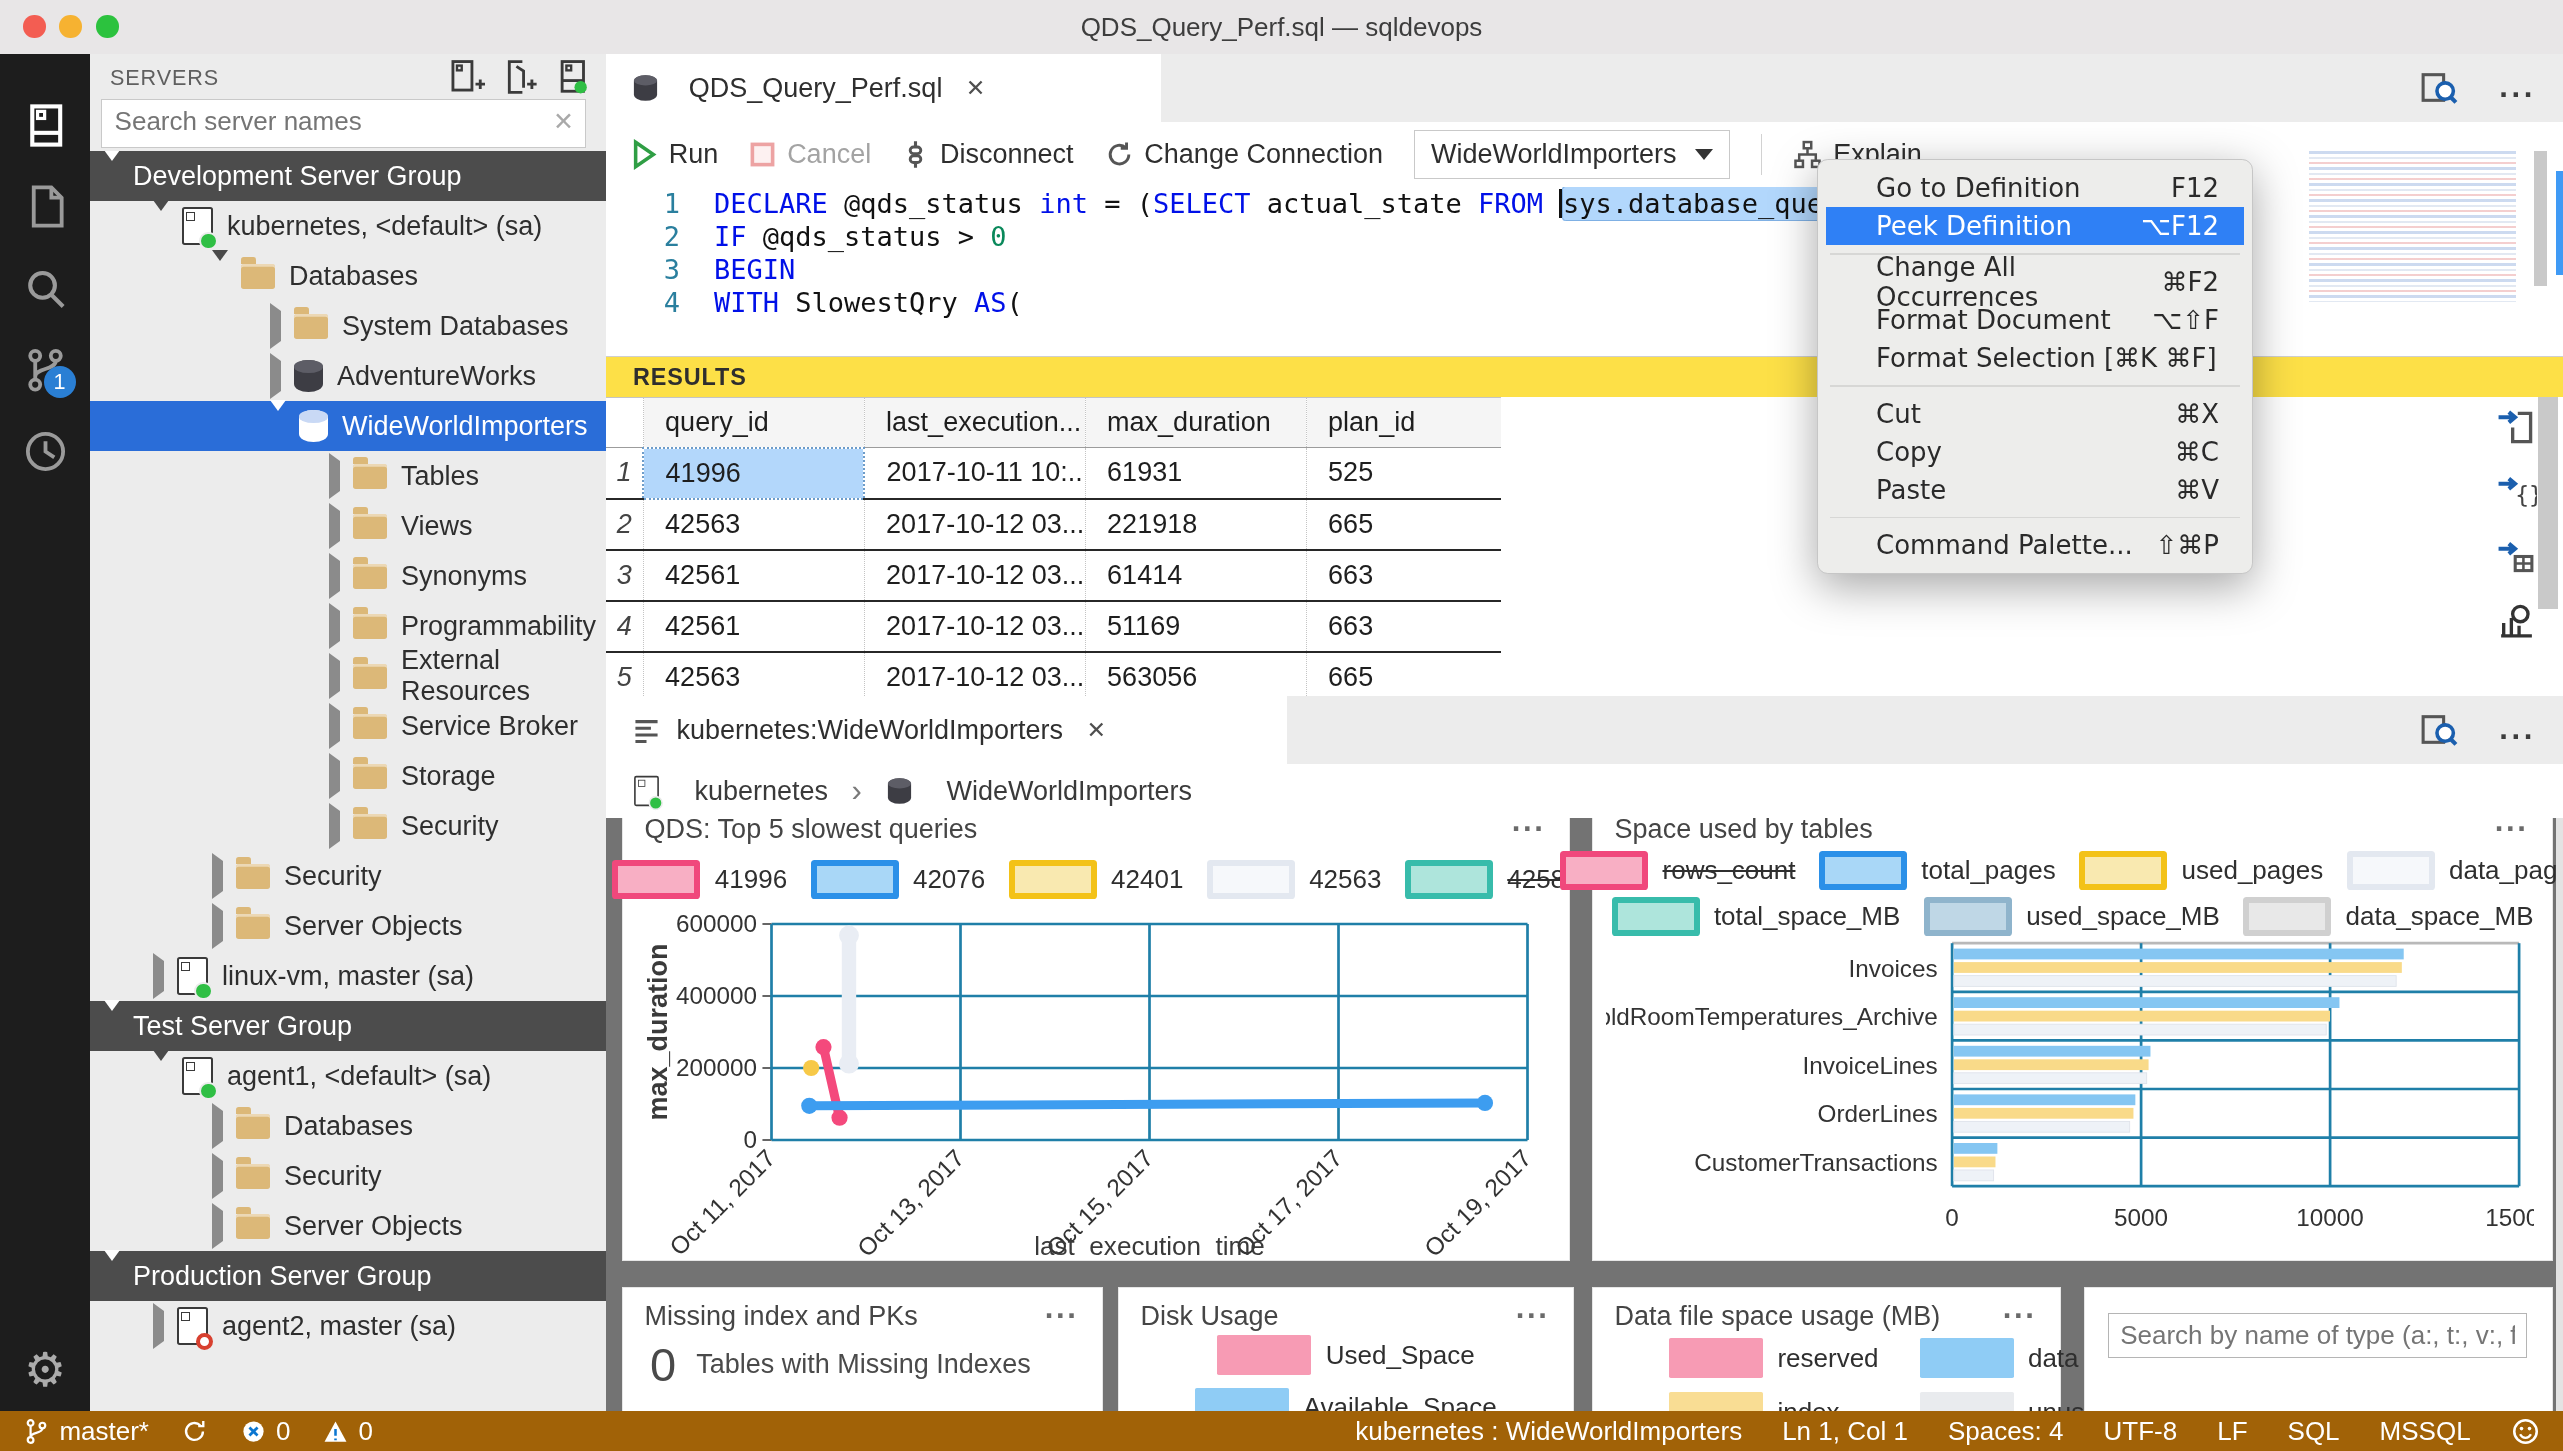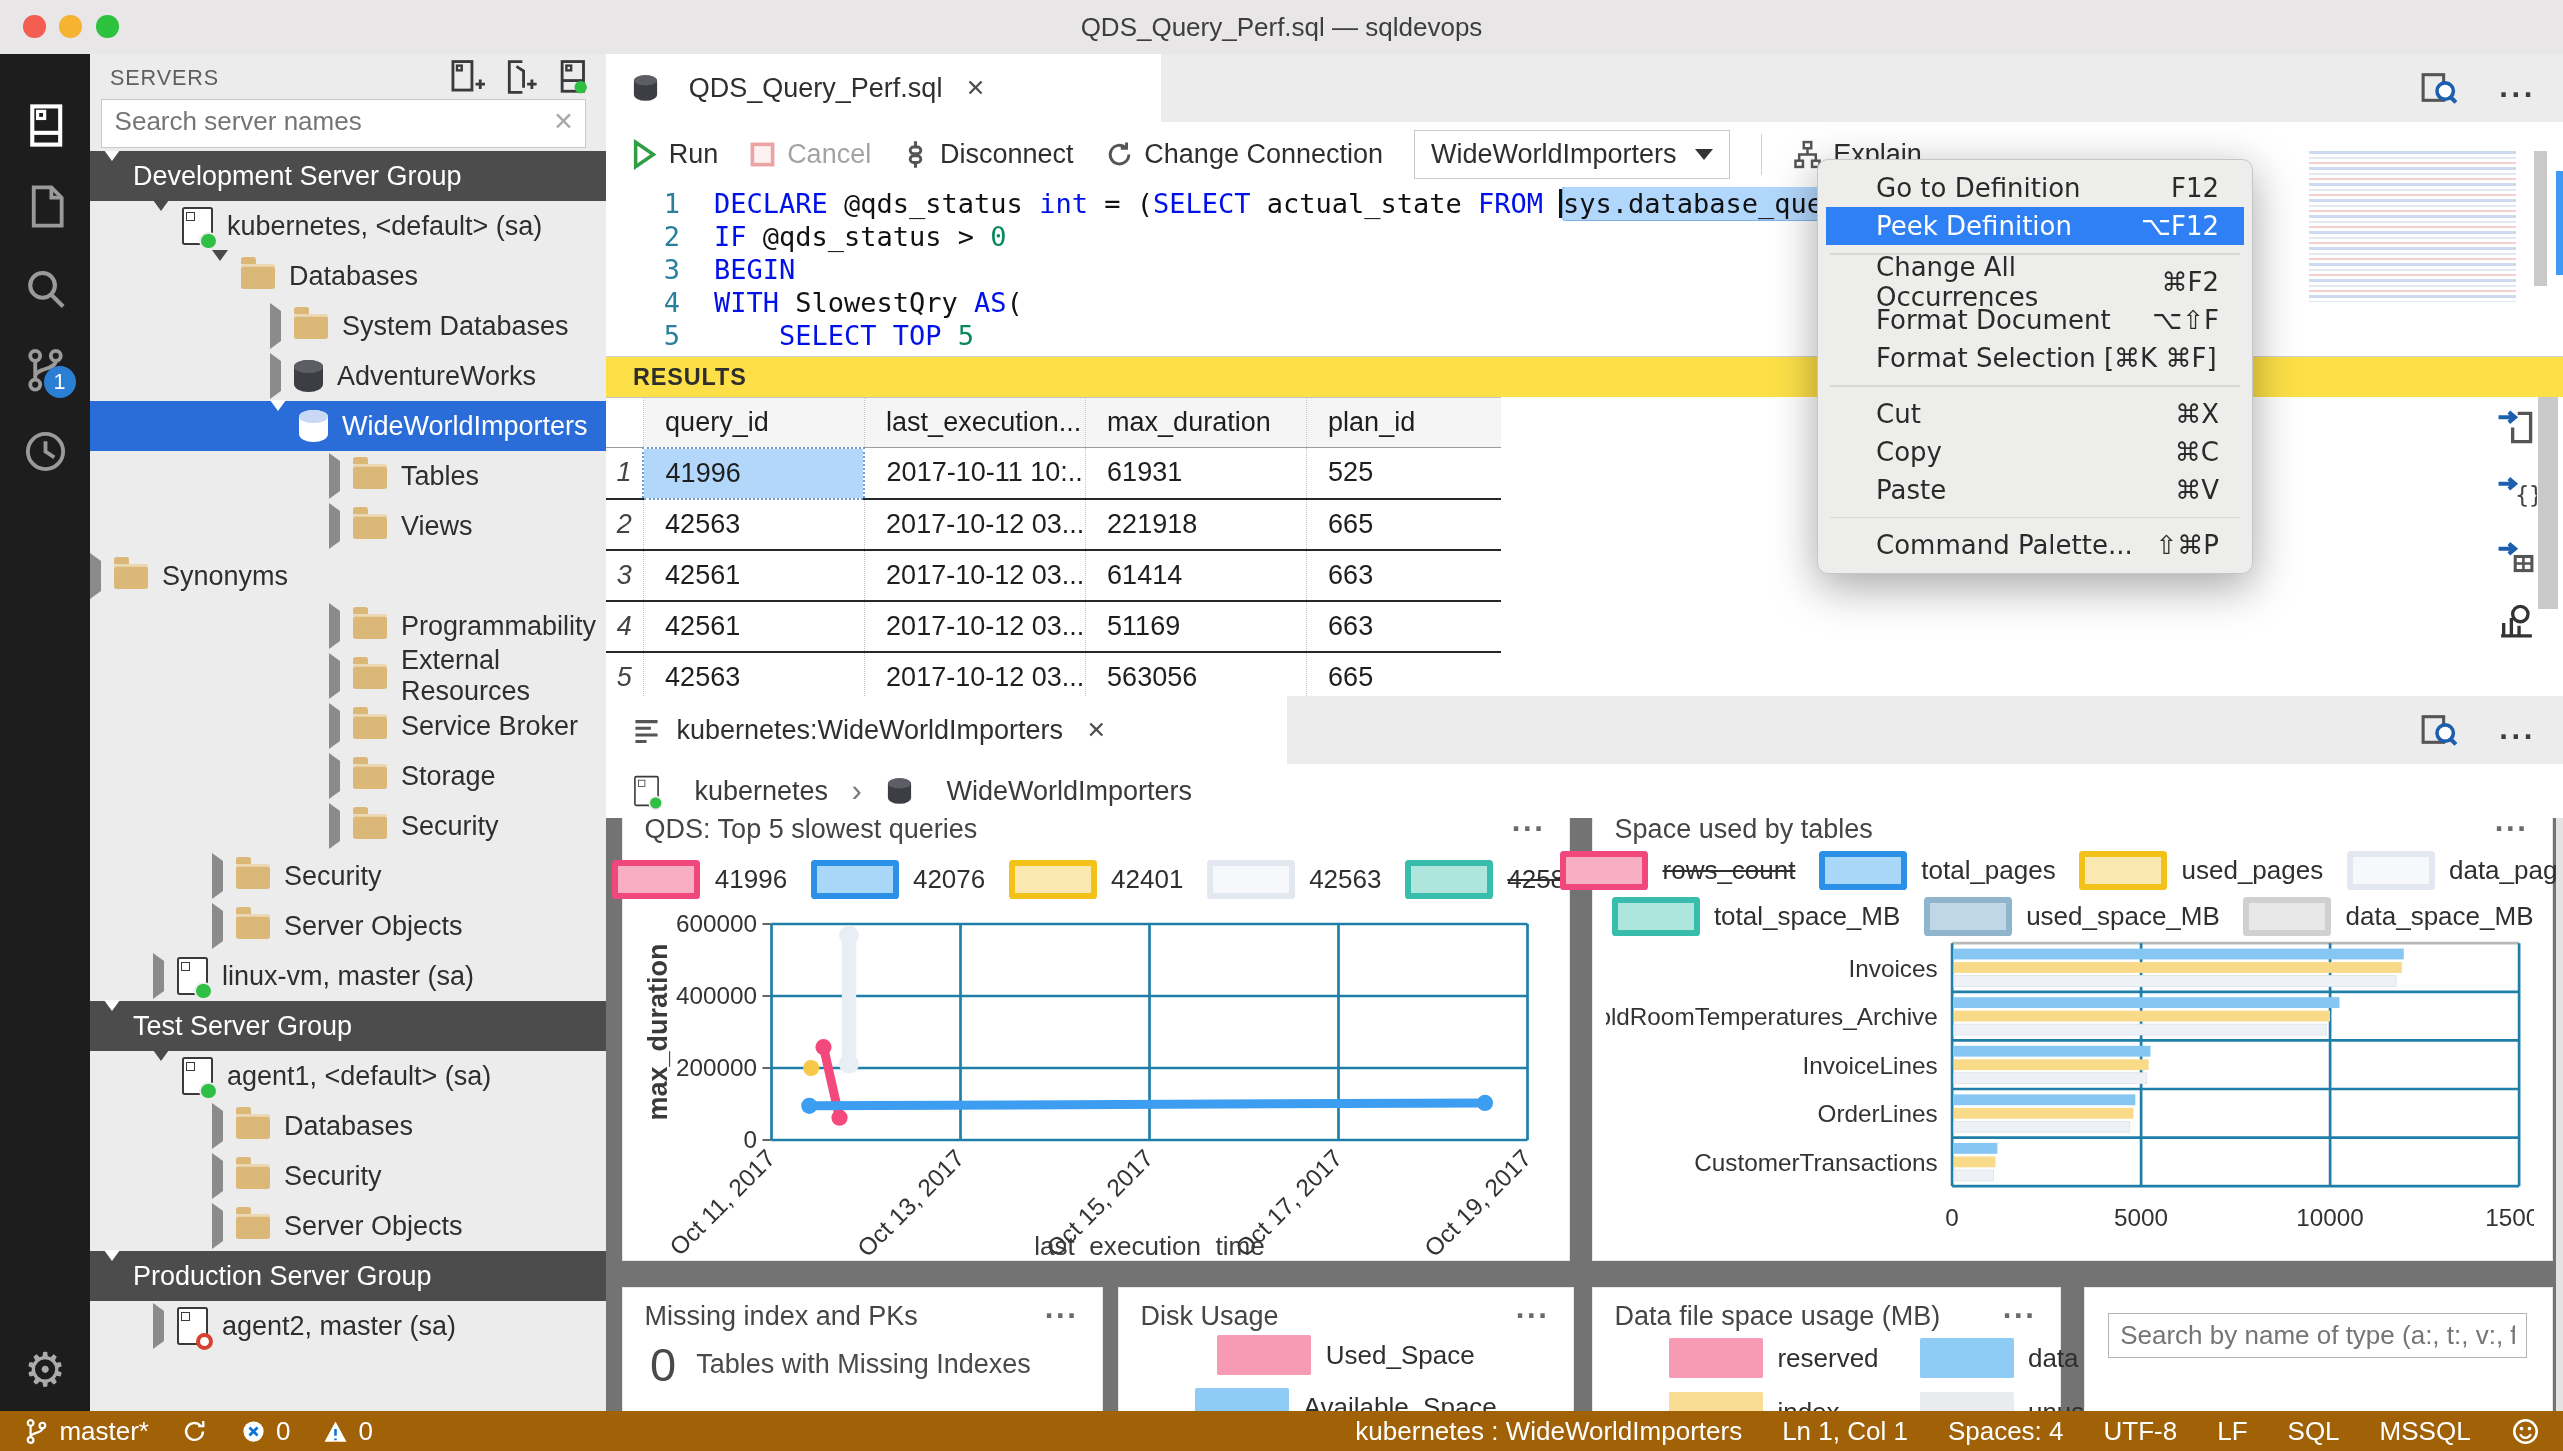--- a/index.html
+++ b/index.html
@@ -256,21 +256,21 @@
         <div class="trow" style="padding-left: 239px; text-align: center;">
           <span class="tw"><span class="tw-col"></span></span>
           <span class="tico icon-folder"></span>
           <span class="tlabel">Tables</span>
         </div>
         <div class="trow" style="padding-left: 239px;">
           <span class="tw"><span class="tw-col"></span></span>
           <span class="tico icon-folder"></span>
           <span class="tlabel">Views</span>
         </div>
-        <div class="trow" style="">
+        <div class="trow" style="padding-left: 239px;">
           <span class="tw"><span class="tw-col"></span></span>
           <span class="tico icon-folder"></span>
           <span class="tlabel">Synonyms</span>
         </div>
         <div class="trow" style="padding-left: 239px;">
           <span class="tw"><span class="tw-col"></span></span>
           <span class="tico icon-folder"></span>
           <span class="tlabel">Programmability</span>
         </div>
         <div class="trow" style="padding-left: 239px;">
@@ -406,21 +406,20 @@
           </svg>
         <span>Explain</span>
       </span>
     </div>
 
     <div class="code" id="code">
         <div class="cline"><span class="ln">1</span><span class="kw">DECLARE </span><span class="pl">@qds_status </span><span class="kw">int </span><span class="pl">= (</span><span class="kw">SELECT </span><span class="pl">actual_state </span><span class="kw">FROM </span><span class="cursor"></span><span class="pl selseg">sys.database_query_store_options</span><span class="pl">)</span></div>
         <div class="cline"><span class="ln">2</span><span class="kw">IF </span><span class="pl">@qds_status &gt; </span><span class="num">0</span></div>
         <div class="cline"><span class="ln">3</span><span class="kw">BEGIN</span></div>
         <div class="cline"><span class="ln">4</span><span class="kw">WITH </span><span class="pl">SlowestQry </span><span class="kw">AS</span><span class="pl">(</span></div>
-        <div class="cline"><span class="ln">5</span><span class="pl">    </span><span class="kw">SELECT TOP </span><span class="num">5</span></div>
       </div>
   </div>
 
   <div class="abs minimap"></div>
   <div class="abs vthumb"></div>
   <div class="abs ruler-blue"></div>
 
   <div class="abs res-banner">RESULTS</div>
   <div class="abs gridwrap">
     <table class="grid" id="grid">

